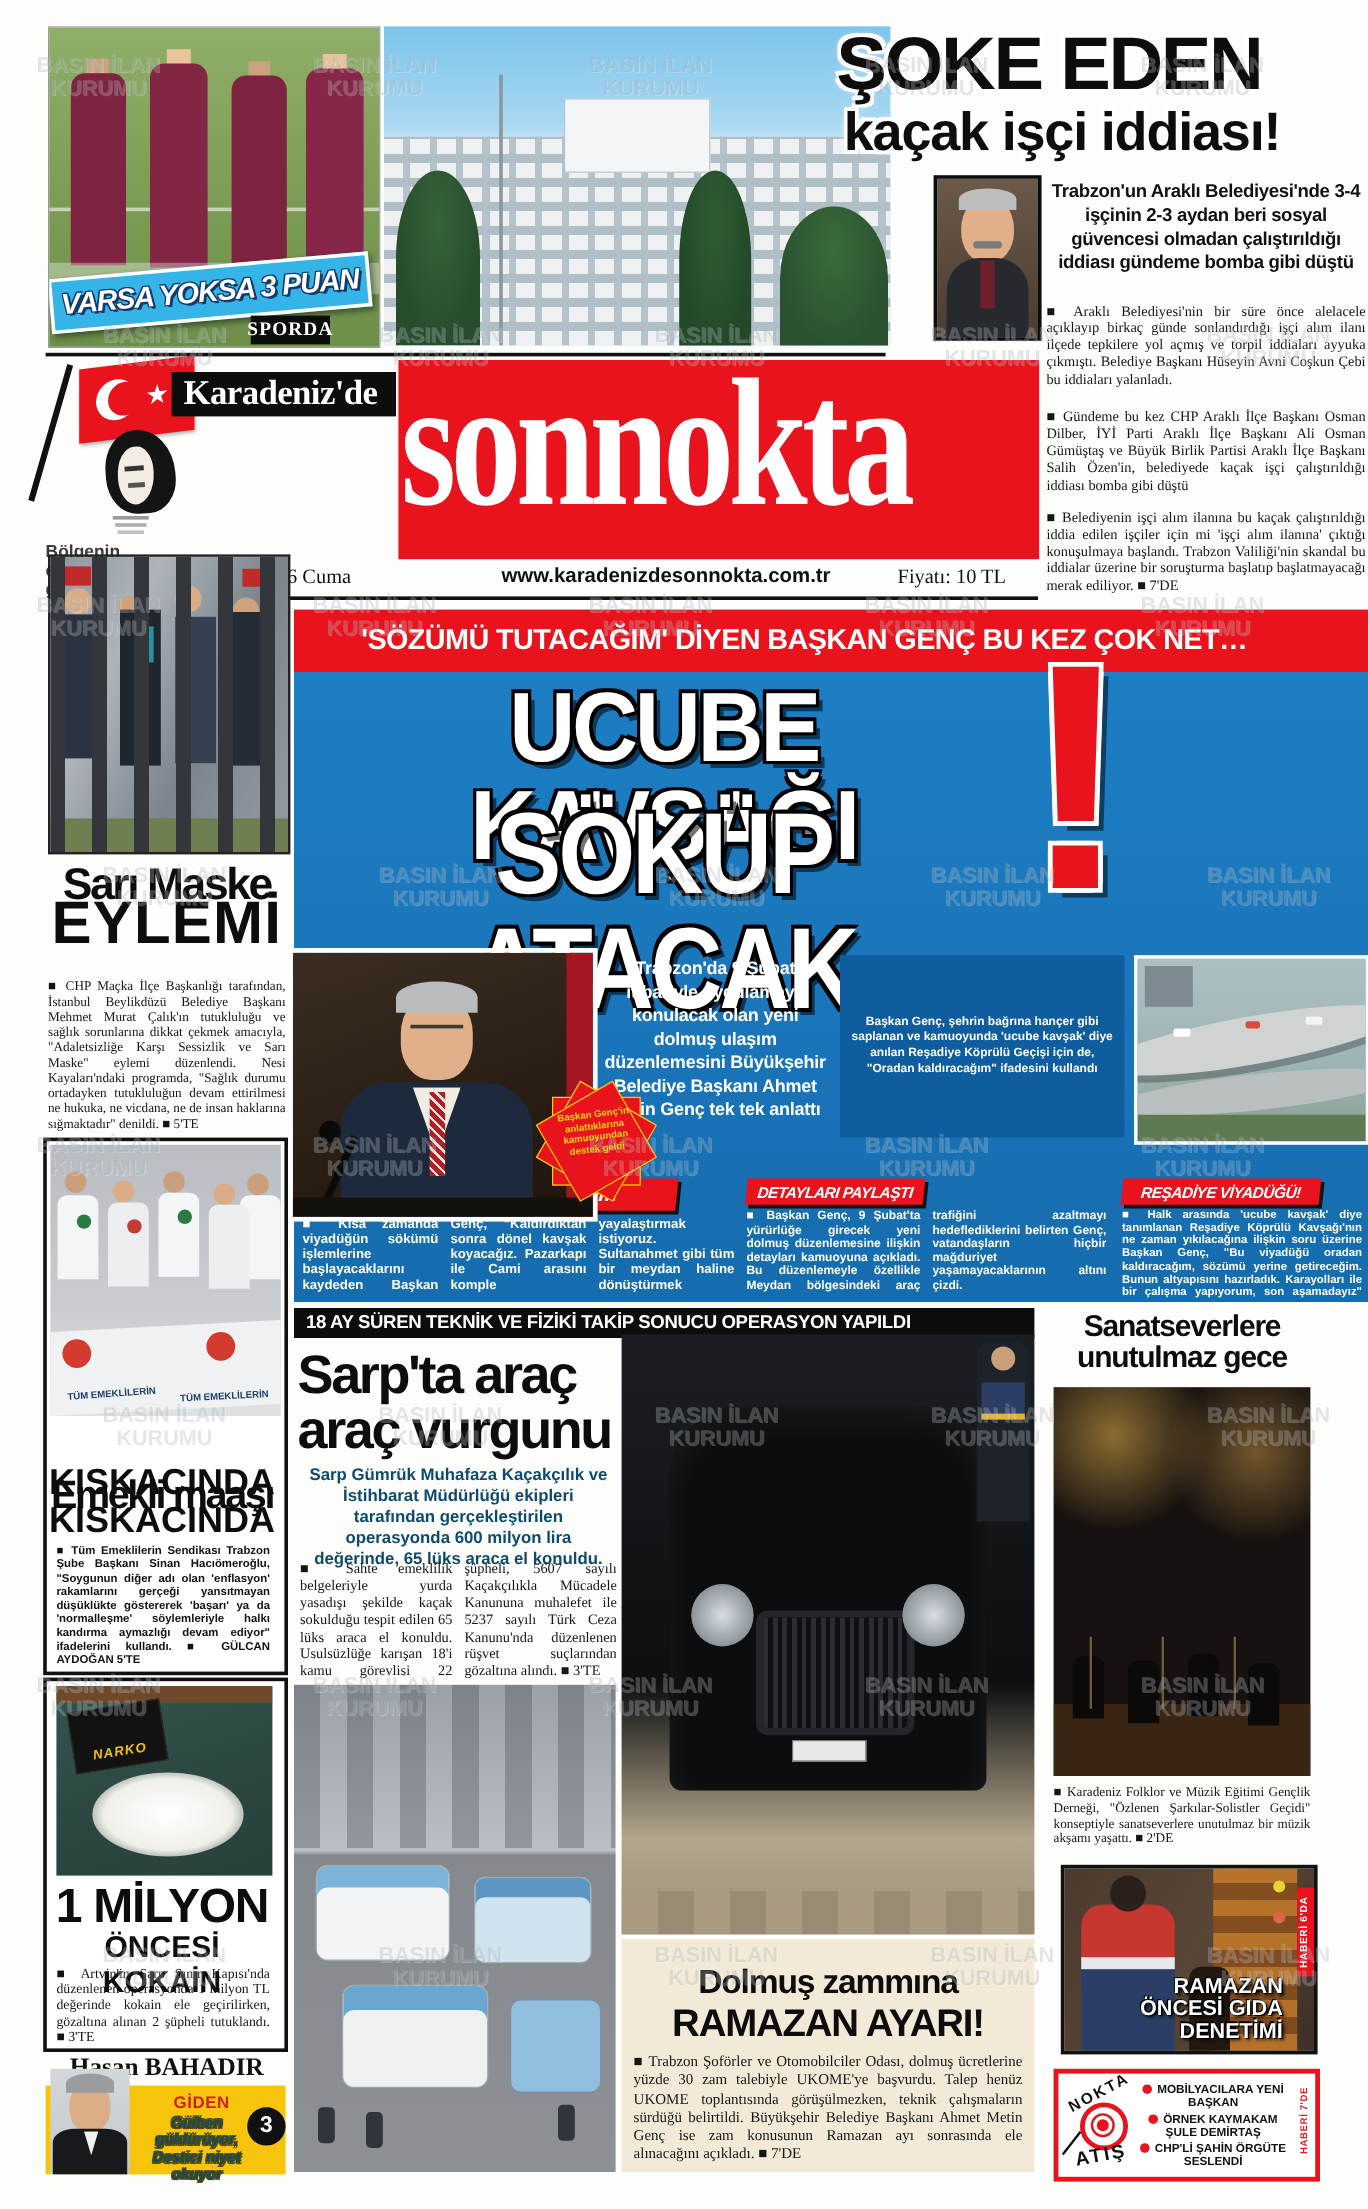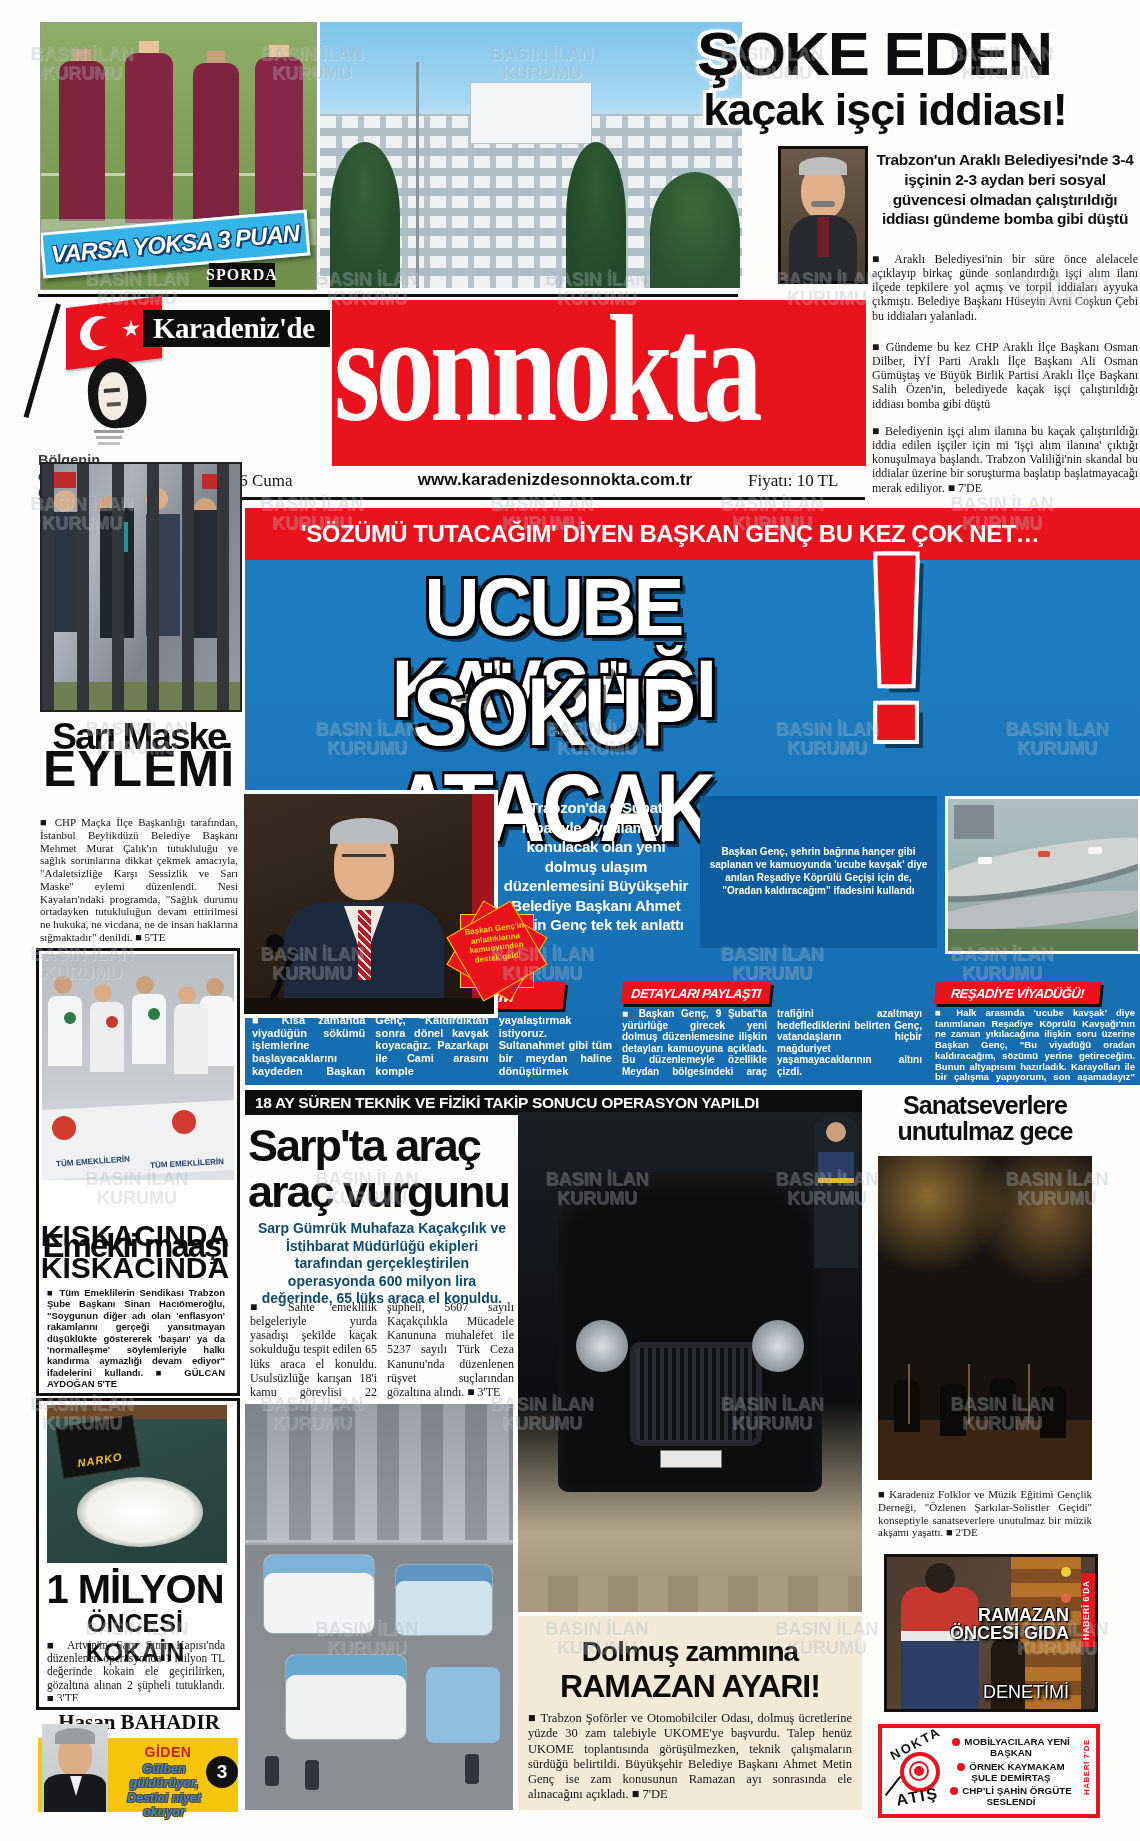--- a/index.html
+++ b/index.html
@@ -214,21 +214,21 @@
 
   <div class="abs ctr" style="left:40px;top:1710px;width:198px;font-family:'Liberation Serif',serif;font-weight:bold;font-size:21px;color:#111;">Hasan BAHADIR</div>
   <div class="abs" style="left:38px;top:1738px;width:200px;height:74px;background:#f6c50b;"></div>
   <div class="ph" style="left:42px;top:1724px;width:66px;height:88px;background:linear-gradient(180deg,#d3d7da 0%,#c3c8cc 100%);z-index:3;">
     <div class="abs" style="left:16px;top:10px;width:34px;height:42px;background:#dcae88;border-radius:48% 48% 42% 42%;"></div>
     <div class="abs" style="left:13px;top:4px;width:40px;height:16px;background:#9a9da0;border-radius:50% 50% 0 0;"></div>
     <div class="abs" style="left:2px;top:50px;width:62px;height:38px;background:#17191c;border-radius:30% 30% 0 0;"></div>
     <div class="abs" style="left:28px;top:52px;width:12px;height:20px;background:#f0f0f0;clip-path:polygon(0 0,100% 0,50% 100%);"></div>
   </div>
   <div class="abs ctr" style="left:112px;top:1744px;width:112px;color:#d21d1d;font-weight:bold;font-size:14px;letter-spacing:.5px;z-index:3;">GİDEN</div>
-  <div class="abs ctr" style="left:112px;top:1762px;width:104px;color:#3b82f6;font-weight:bold;font-style:italic;font-size:12.5px;line-height:1.15;z-index:3;text-shadow:1px 1px 0 #5a4a00,-1px -1px 0 #5a4a00,1px -1px 0 #5a4a00,-1px 1px 0 #5a4a00;">Gülben güldürüyor, Destici niyet okuyor</div>
+  <div class="abs ctr" style="left:112px;top:1762px;width:104px;color:#0c4a6e;font-weight:bold;font-style:italic;font-size:12.5px;line-height:1.15;z-index:3;text-shadow:1px 1px 0 #5a4a00,-1px -1px 0 #5a4a00,1px -1px 0 #5a4a00,-1px 1px 0 #5a4a00;">Gülben güldürüyor, Destici niyet okuyor</div>
   <div class="abs" style="left:206px;top:1756px;width:32px;height:32px;background:#111;border-radius:50%;display:flex;align-items:center;justify-content:center;z-index:4;">
     <span style="color:#fff;font-weight:bold;font-size:19px;">3</span>
   </div>
 
   <div class="abs" style="left:245px;top:1090px;width:617px;height:25px;background:#0d0d0d;display:flex;align-items:center;">
     <span style="color:#fff;font-weight:bold;font-size:15.5px;padding-left:10px;letter-spacing:-.3px;white-space:nowrap;">18 AY SÜREN TEKNİK VE FİZİKİ TAKİP SONUCU OPERASYON YAPILDI</span>
   </div>
   <div class="hl abs" style="left:248px;top:1120px;width:266px;font-size:45px;letter-spacing:-2px;">Sarp'ta araç</div>
   <div class="hl abs" style="left:248px;top:1166px;width:266px;font-size:45px;letter-spacing:-2px;">araç vurgunu</div>
   <div class="abs ctr" style="left:252px;top:1220px;width:260px;height:76px;font-weight:bold;font-size:14px;line-height:1.25;color:#0c4a6e;">Sarp Gümrük Muhafaza Kaçakçılık ve İstihbarat Müdürlüğü ekipleri tarafından gerçekleştirilen operasyonda 600 milyon lira değerinde, 65 lüks araca el konuldu.</div>
@@ -278,21 +278,21 @@
     <div class="abs" style="right:24px;top:10px;width:10px;height:10px;background:#e8d23a;border-radius:50%;box-shadow:0 26px 0 #d64,20px 8px 0 #7bc143,20px 36px 0 #e8d23a;"></div>
     <div class="abs" style="left:14px;bottom:0;width:78px;height:122px;background:#2b3f66;border-radius:18px 18px 0 0;">
       <div class="abs" style="left:0;top:0;width:78px;height:44px;background:#c6372f;border-radius:18px 18px 0 0;"></div>
       <div class="abs" style="left:0;top:44px;width:78px;height:10px;background:#e6e8ea;"></div>
       <div class="abs" style="left:24px;top:-24px;width:30px;height:30px;background:#2a201b;border-radius:50%;"></div>
     </div>
     <div class="abs" style="left:104px;bottom:0;width:34px;height:70px;background:#23180f;border-radius:10px 10px 0 0;"></div>
     <div class="abs" style="right:26px;bottom:8px;text-align:right;z-index:3;">
       <div style="color:#fff;font-weight:bold;font-size:18px;line-height:1.02;text-shadow:1px 1px 0 #000,-1px -1px 0 #000,2px 2px 3px #000;">RAMAZAN</div>
       <div style="color:#fff;font-weight:bold;font-size:18px;line-height:1.02;text-shadow:1px 1px 0 #000,-1px -1px 0 #000,2px 2px 3px #000;">ÖNCESİ GIDA</div>
-      <div style="color:#fff;font-weight:normal;font-size:18px;line-height:1.02;text-shadow:1px 1px 0 #000,-1px -1px 0 #000,2px 2px 3px #000;margin-top:40px;">DENETİMİ</div>
+      <div style="color:#fff;font-weight:bold;font-size:18px;line-height:1.02;text-shadow:1px 1px 0 #000,-1px -1px 0 #000,2px 2px 3px #000;">DENETİMİ</div>
     </div>
     <div class="vtag abs" style="right:0;top:16px;width:14px;height:74px;font-size:8.5px;">HABERİ 6'DA</div>
   </div>
 
   <div class="abs" style="left:878px;top:1724px;width:214px;height:86px;background:#fff;border:4px solid #e8131d;">
     <div class="abs" style="left:2px;top:2px;width:64px;height:78px;">
       <div style="position:absolute;left:4px;top:6px;font-weight:bold;font-size:13px;letter-spacing:2px;color:#111;transform:rotate(-28deg);">NOKTA</div>
       <div class="abs" style="left:16px;top:22px;width:32px;height:32px;border:4px solid #e8131d;border-radius:50%;">
         <div class="abs" style="left:7px;top:7px;width:10px;height:10px;background:#e8131d;border:3px solid #fff;border-radius:50%;box-shadow:0 0 0 2px #e8131d;"></div>
       </div>

